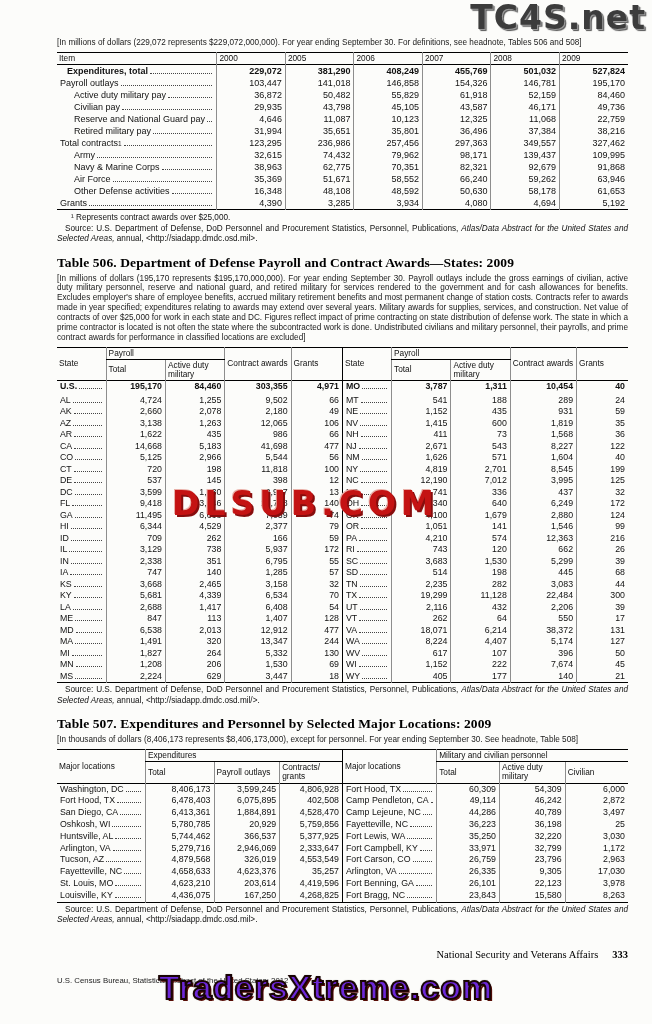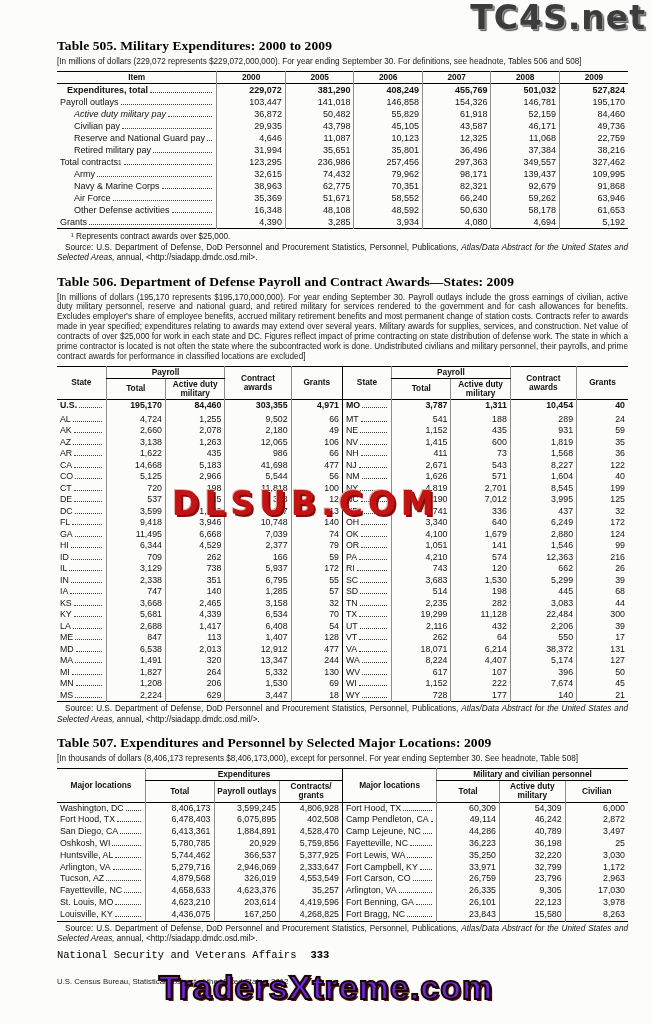--- a/index.html
+++ b/index.html
@@ -21,21 +21,21 @@
     font-size:8.2px; line-height:1.2; text-align:justify; color:#1a1a1a;
     margin-bottom:4px;
   }
 
   table {
     width:100%; border-collapse:collapse; table-layout:fixed;
     border-top:1.5px solid #000; border-bottom:1.5px solid #000;
   }
   thead { border-bottom:1px solid #000; }
   th {
-    font-size:8.3px; font-weight:bold; text-align:center; vertical-align:middle;
+    font-size:8.3px; font-weight:normal; text-align:left; vertical-align:middle;
     padding:1px 2px; line-height:1.12; border-left:1px solid #8d8d8d;
   }
   th.sp { border-bottom:1px solid #000;margin-top:38px; }
   th.first { border-left:none; }
   td {
     font-size:8.8px; padding:0 3px; vertical-align:bottom; border-left:1px solid #8d8d8d;
   }
   #t505 td { line-height:12px; font-size:9px; }
   #t506 td { line-height:11.5px; }
   #t507 td { line-height:11.8px; }
@@ -48,21 +48,21 @@
   .lbl-flex .t { flex:0 0 auto; }
   .leader { flex:1 1 4px; min-width:4px; border-bottom:1.2px dotted #444; margin:0 1px 2px 2px; }
   sup { font-size:6.5px; line-height:0; vertical-align:super; }
 
   .footnote { font-size:8.2px; margin:3px 0 1px 14px; }
   .source { font-size:8.2px; line-height:1.25; margin-top:2px; text-align:justify; text-indent:8px; }
   .source .it { font-style:italic; }
 
   .footer { position:absolute; left:57px; right:24px; top:949px; }
   .runhead {
-    text-align:left; font-family:Liberation Mono, monospace;
+    text-align:right; font-family:Liberation Serif, serif;
     font-size:10.5px; color:#000;
   }
   .runhead .pageno { font-weight:bold; margin-left:14px; }
   .credit { font-size:7.8px; margin-top:16px; color:#222; }
 
   .wm { position:absolute; white-space:nowrap; pointer-events:none; }
   .wm-tc4s {
     top:-2px; right:6px; font-family:"DejaVu Sans", sans-serif;
     font-size:33px; font-weight:900; color:#3c3c3c; letter-spacing:1px;
     text-shadow:1px 1px 0 #9a9a9a, 2px 2px 1px #555;
@@ -80,21 +80,20 @@
     letter-spacing:1px;
   }
 </style>
 </head>
 <body>
 
 <div class="page">
   <div class="content">
 
     <section class="block">
-      <h2 class="tbl-title">Table 505. Military Expenditures: 2000 to 2009</h2>
       <p class="headnote">[In millions of dollars (229,072 represents $229,072,000,000). For year ending September 30. For definitions, see headnote, Tables 506 and 508]</p>
       <table id="t505">
         <colgroup>
           <col style="width:28%">
             <col style="width:12%">
             <col style="width:12%">
             <col style="width:12%">
             <col style="width:12%">
             <col style="width:12%">
             <col style="width:12%">
@@ -135,21 +134,21 @@
               <td class="num">103,447</td>
               <td class="num">141,018</td>
               <td class="num">146,858</td>
               <td class="num">154,326</td>
               <td class="num">146,781</td>
               <td class="num">195,170</td>
             </tr>
             <tr>
               <td class="lbl first">
                 <div class="lbl-flex">
-                  <span class="t" style="padding-left: 14px; font-style: italic;">Active duty military pay</span>
+                  <span class="t" style="padding-left: 14px;">Active duty military pay</span>
                   <span class="leader"></span>
                 </div>
               </td>
               <td class="num">36,872</td>
               <td class="num">50,482</td>
               <td class="num">55,829</td>
               <td class="num">61,918</td>
               <td class="num">52,159</td>
               <td class="num">84,460</td>
             </tr>
@@ -883,21 +882,21 @@
               <td class="num">2,224</td>
               <td class="num">629</td>
               <td class="num">3,447</td>
               <td class="num">18</td>
               <td class="lbl split">
                 <div class="lbl-flex">
                   <span class="t">WY</span>
                   <span class="leader"></span>
                 </div>
               </td>
-              <td class="num">728</td>
+              <td class="num">405</td>
               <td class="num">177</td>
               <td class="num">140</td>
               <td class="num">21</td>
             </tr>
           </tbody>
       </table>
       <p class="source">
         <span>Source: U.S. Department of Defense, DoD Personnel and Procurement Statistics, Personnel, Publications, </span><span class="it">Atlas/Data Abstract for the United States and Selected Areas,</span><span> annual, &lt;http://siadapp.dmdc.osd.mil/&gt;.</span>
       </p>
     </section>

